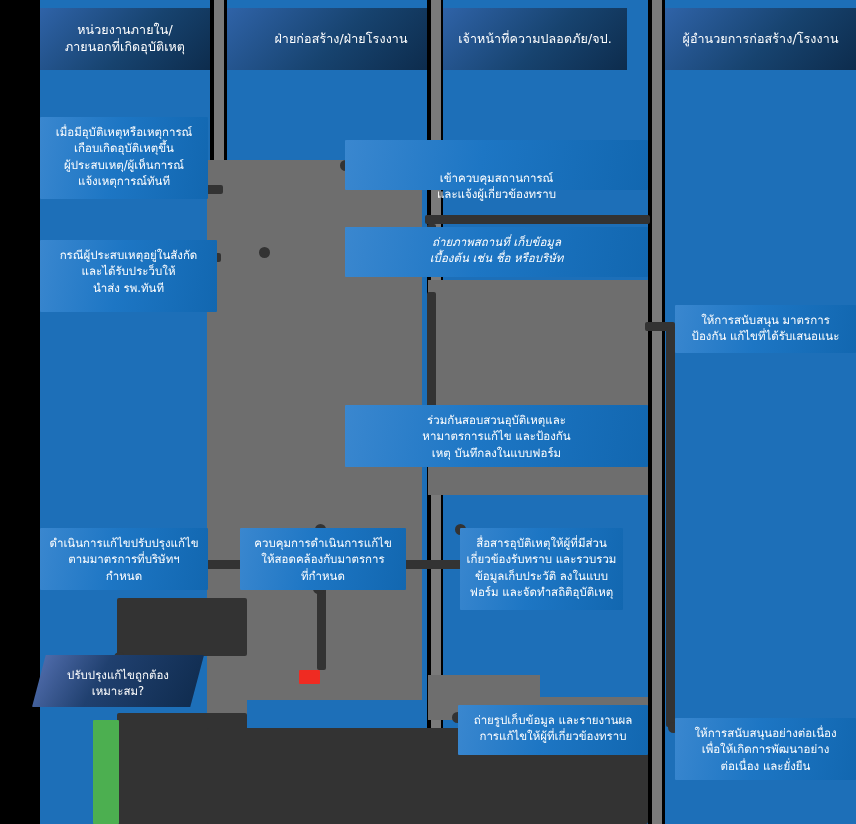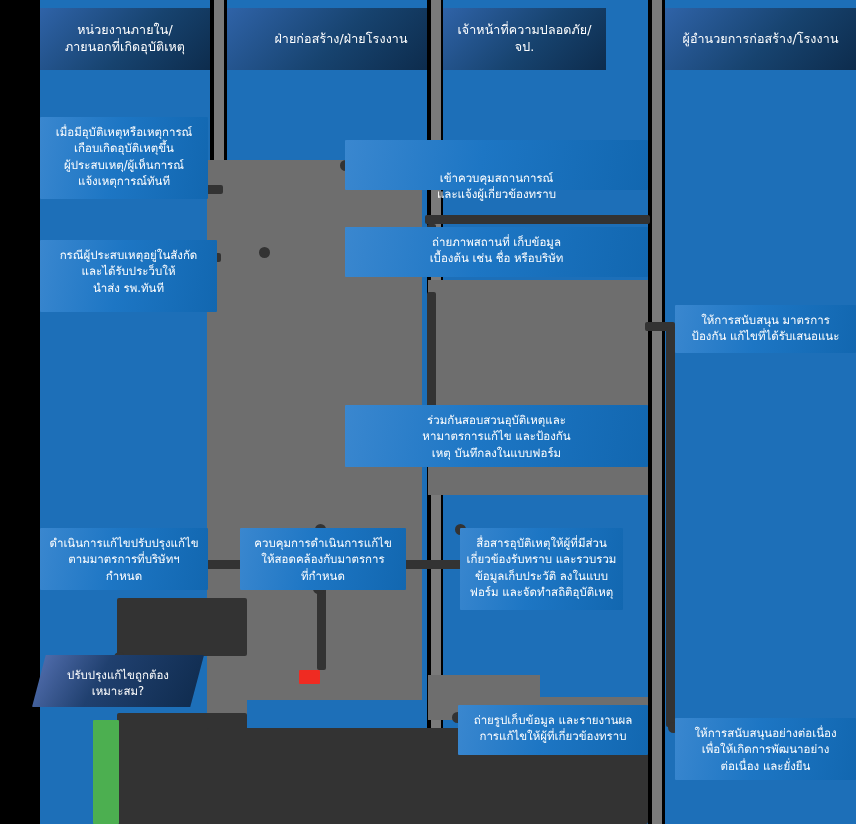--- a/index.html
+++ b/index.html
@@ -50,21 +50,21 @@
     align-items: center;
     justify-content: center;
     text-align: center;
     padding: 2px 8px;
     font-size: 12.5px;
     line-height: 1.35;
     letter-spacing: .1px;
   }
   .head-1 { left: 40px;  width: 170px; }
   .head-2 { left: 227px; width: 200px; padding-left: 36px; }
-  .head-3 { left: 443px; width: 163px; }
+  .head-3 { left: 443px; width: 184px; }
   .head-4 { left: 665px; width: 191px; }
 
   
   .gray-panel {
     position: absolute;
     background: #6e6e6e;
   }
 
   
   .conn {
@@ -211,21 +211,21 @@
     </div>
   </div>
 
   <div class="box" style="left:345px; top:140px; width:303px; height:50px;">
     <div style="width:155px; text-align:center;margin-top:23px;">
       <div>เข้าควบคุมสถานการณ์</div>
       <div>และแจ้งผู้เกี่ยวข้องทราบ</div>
     </div>
   </div>
 
-  <div class="box" style="left:345px; top:227px; width:303px; height:50px;">
+  <div class="box" style="left:345px; top:227px; width:303px; height:50px;font-style:italic;">
     <div style="width:160px; text-align:center;">
       <div>ถ่ายภาพสถานที่ เก็บข้อมูล</div>
       <div>เบื้องต้น เช่น ชื่อ หรือบริษัท</div>
     </div>
   </div>
 
   <div class="box" style="left:675px; top:305px; width:181px; height:48px;">
     <div>
       <div>ให้การสนับสนุน มาตรการ</div>
       <div>ป้องกัน แก้ไขที่ได้รับเสนอแนะ</div>

